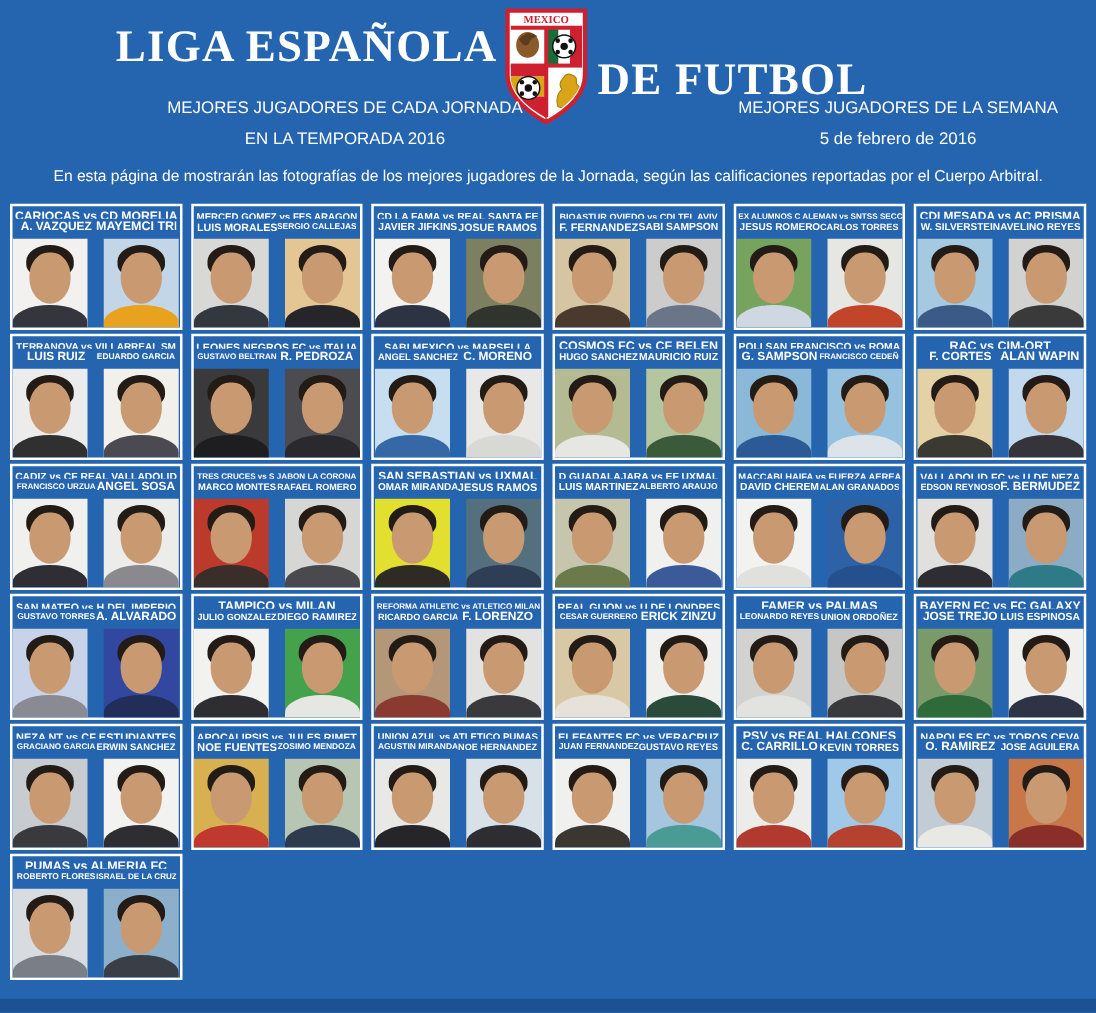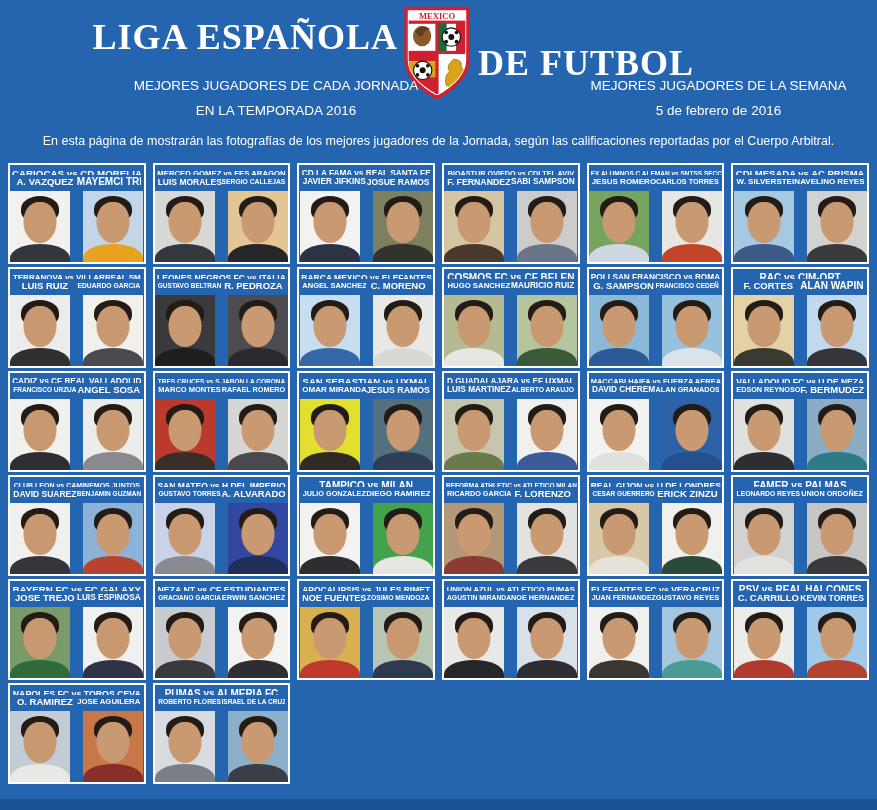--- a/index.html
+++ b/index.html
@@ -302,21 +302,21 @@
       </div>
       <div class="photo" style="--pbg: #4c4c50; --pshirt: #2a2a2e;">
         <div class="hair"></div>
         <div class="head"></div>
         <div class="shirt"></div>
       </div>
     </div>
   </div>
 
   <div class="cell">
-    <span class="match-title fit" style="font-size: 8.5px;">BARCA MEXICO vs ELEFANTES</span>
+    <span class="match-title fit" style="font-size: 8.5px;">SABI MEXICO vs MARSELLA</span>
     <div class="names-row">
       <span class="player-name fit" style="font-size: 7.5px;">ANGEL SANCHEZ</span>
       <span class="player-name fit">C. MORENO</span>
     </div>
     <div class="photos-row">
       <div class="photo" style="--pbg: #c6def0; --pshirt: #3668a8;">
         <div class="hair"></div>
         <div class="head"></div>
         <div class="shirt"></div>
       </div>
@@ -501,39 +501,20 @@
         <div class="shirt"></div>
       </div>
       <div class="photo" style="--pbg: #8cacc6; --pshirt: #2e7a86;">
         <div class="hair"></div>
         <div class="head"></div>
         <div class="shirt"></div>
       </div>
     </div>
   </div>
 
-  <div class="cell">
-    <span class="match-title fit" style="font-size: 7px;">CLUB LEON vs CAMINEMOS JUNTOS</span>
-    <div class="names-row">
-      <span class="player-name fit" style="font-size: 8.5px;">DAVID SUAREZ</span>
-      <span class="player-name fit" style="font-size: 6.5px;">BENJAMIN GUZMAN</span>
-    </div>
-    <div class="photos-row">
-      <div class="photo" style="--pbg: #f0f0ee; --pshirt: #34343a;">
-        <div class="hair"></div>
-        <div class="head"></div>
-        <div class="shirt"></div>
-      </div>
-      <div class="photo" style="--pbg: #8cb2d8; --pshirt: #b8422e;">
-        <div class="hair"></div>
-        <div class="head"></div>
-        <div class="shirt"></div>
-      </div>
-    </div>
-  </div>
 
   <div class="cell">
     <span class="match-title fit" style="font-size: 8.5px;">SAN MATEO vs H DEL IMPERIO</span>
     <div class="names-row">
       <span class="player-name fit" style="font-size: 6.75px;">GUSTAVO TORRES</span>
       <span class="player-name fit">A. ALVARADO</span>
     </div>
     <div class="photos-row">
       <div class="photo" style="--pbg: #c8d2e8; --pshirt: #8a8a92;">
         <div class="hair"></div>

